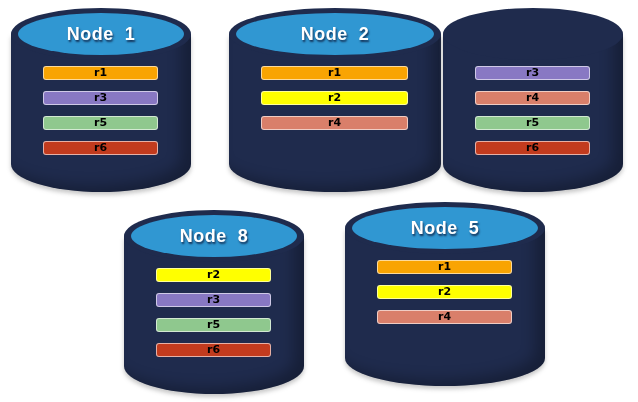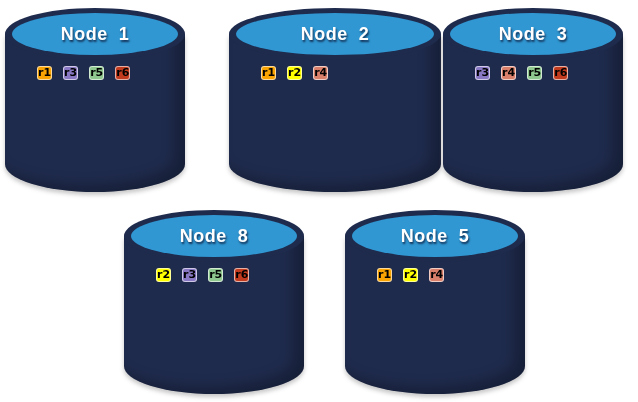--- a/index.html
+++ b/index.html
@@ -11,25 +11,25 @@
   .canvas {
     position: relative;
     width: 638px; height: 402px;
     background: #ffffff;
     overflow: hidden;
   }
   .node {
     position: absolute;
     width: 180px; height: 184px;
   }
-  .node-1 { left: 5px;  top: 8px; }
+  .node-1 { left: 11px;  top: 8px; }
   .node-2 { left: 229px; top: 8px; padding-left: 32px; }
   .node-3 { left: 443px; top: 8px; }
   .node-4 { left: 124px; top: 210px; }
-  .node-5 { left: 345px; top: 210px; }
+  .node-5 { left: 345px; top: 202px; padding-left: 20px; }
 
   .cyl-body {
     position: absolute;
     left: 0; right: 0; top: 26px; bottom: 0;
     background: var(--cyl-body, #1F2B4D);
     border-radius: 0 0 50% 50% / 0 0 28px 28px;
     box-shadow: 0 3px 4px rgba(130,130,130,0.45),
                 inset -10px -6px 14px rgba(0,0,0,0.28);
   }
   .cyl-rim {
@@ -50,21 +50,21 @@
     font-family: "Liberation Sans", sans-serif;
     font-weight: bold;
     font-size: 18px;
     letter-spacing: 0.5px;
     white-space: pre;
     text-shadow: 1px 2px 2px rgba(15,35,70,0.85);
   }
   .bars {
     position: absolute;
     left: 32px; right: 33px; top: 58px;
-    display: flex; gap: 11px;
+    display: flex; flex-direction: column; gap: 11px;
   }
   .bar {
     height: 14px;
     box-sizing: border-box;
     border: 1px solid rgba(255,255,255,0.6);
     border-radius: 3px;
     display: flex; align-items: center; justify-content: center;
     font-size: 11px; line-height: 12px;
     font-weight: bold;
     color: #000000;
@@ -112,23 +112,20 @@
         </div>
         <div class="bar" style="background: rgb(217, 127, 106); color: rgb(0, 0, 0);">
           <span>r4</span>
         </div>
       </div>
   </div>
 
   <div class="node node-3">
     <div class="cyl-body"></div>
     <div class="cyl-rim"></div>
-    <div class="cyl-top">
-      <span class="node-label">Node  3</span>
-    </div>
     <div class="bars">
         <div class="bar" style="background: rgb(136, 120, 195); color: rgb(0, 0, 0);">
           <span>r3</span>
         </div>
         <div class="bar" style="background: rgb(217, 127, 106); color: rgb(0, 0, 0);">
           <span>r4</span>
         </div>
         <div class="bar" style="background: rgb(143, 200, 142); color: rgb(0, 0, 0);">
           <span>r5</span>
         </div>

